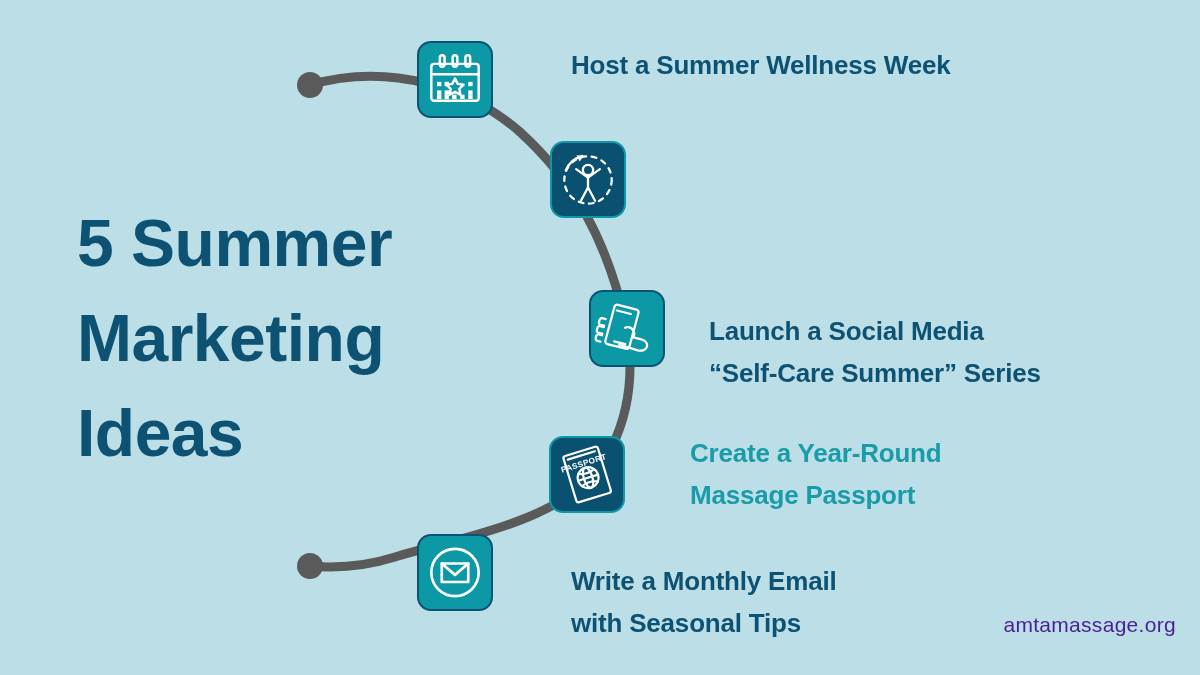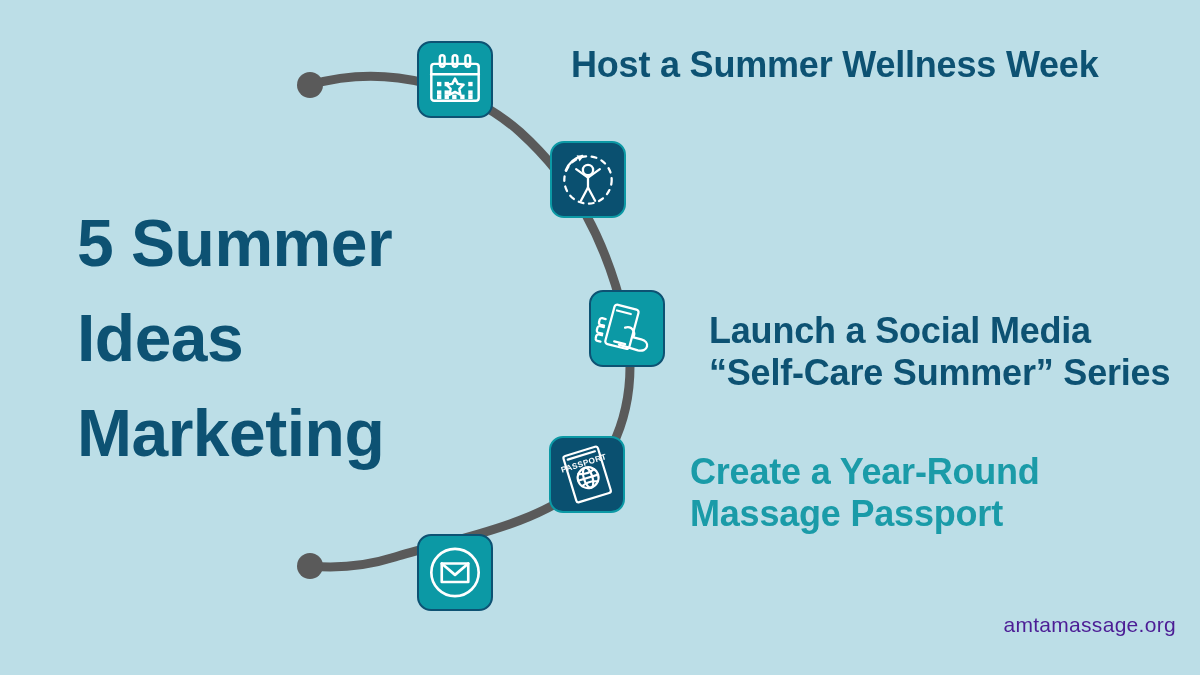--- a/index.html
+++ b/index.html
@@ -62,41 +62,41 @@
   .tile svg {
     position: absolute;
     left: 0;
     top: 0;
     width: 100%;
     height: 100%;
     display: block;
   }
   .label {
     position: absolute;
-    font-size: 36px;
+    font-size: 26px;
     line-height: 42px;
     font-weight: bold;
     white-space: pre-line;
     letter-spacing: -0.2px;
   }
   .label.navy-text { color: #0d5273; }
   .label.teal-text { color: #1a9ba8; }
 
   
   #tile-1 { left: 417px; top: 41px; }
   #label-1 { left: 571px; top: 44px; }
 
   #tile-2 { left: 550px; top: 141px; }
   #label-2 { left: 688px; top: 144px; }
 
   #tile-3 { left: 589px; top: 290px; }
   #label-3 { left: 709px; top: 288px; margin-top: 22px; }
 
   #tile-4 { left: 549px; top: 436px; }
-  #label-4 { left: 690px; top: 432px; margin-top: 19px; }
+  #label-4 { left: 690px; top: 432px; }
 
   #tile-5 { left: 417px; top: 534px; }
   #label-5 { left: 571px; top: 560px; }
 
   
   #footer-credit {
     position: absolute;
     right: 24px;
     bottom: 38px;
     font-size: 21px;
@@ -104,22 +104,22 @@
     letter-spacing: 0.3px;
   }
 </style>
 </head>
 <body>
 
 <div id="infographic">
 
   <div id="title-block">
     <div class="title-text">5 Summer</div>
+    <div class="title-text">Marketing</div>
     <div class="title-text">Ideas</div>
-    <div class="title-text">Marketing</div>
   </div>
 
   <svg id="connector-layer" viewBox="0 0 1200 675">
     <path d="M 310 85
              C 390 62, 470 88, 520 132
              C 575 182, 606 240, 625 320
              C 638 382, 625 440, 590 478
              C 545 525, 450 540, 395 557
              C 360 568, 332 568, 310 566" fill="none" stroke="#5a5a5a" stroke-width="9" stroke-linecap="round"></path>
     <circle cx="310" cy="85" r="13" fill="#5a5a5a"></circle>
@@ -209,16 +209,18 @@
 
   <div class="tile teal" id="tile-5">
     <svg viewBox="0 0 76 77">
       <g fill="none" stroke="#ffffff" stroke-width="2.8" stroke-linecap="round" stroke-linejoin="round">
         <circle cx="38" cy="38.5" r="25"></circle>
         <rect x="24" y="29" width="28" height="19.5"></rect>
         <path d="M24 29 L38 41 L52 29"></path>
       </g>
     </svg>
   </div>
+  <div class="label navy-text" id="label-5">Write a Monthly Email
+with Seasonal Tips</div>
 
   <div id="footer-credit">amtamassage.org</div>
 
 </div>
 
 </body></html>

